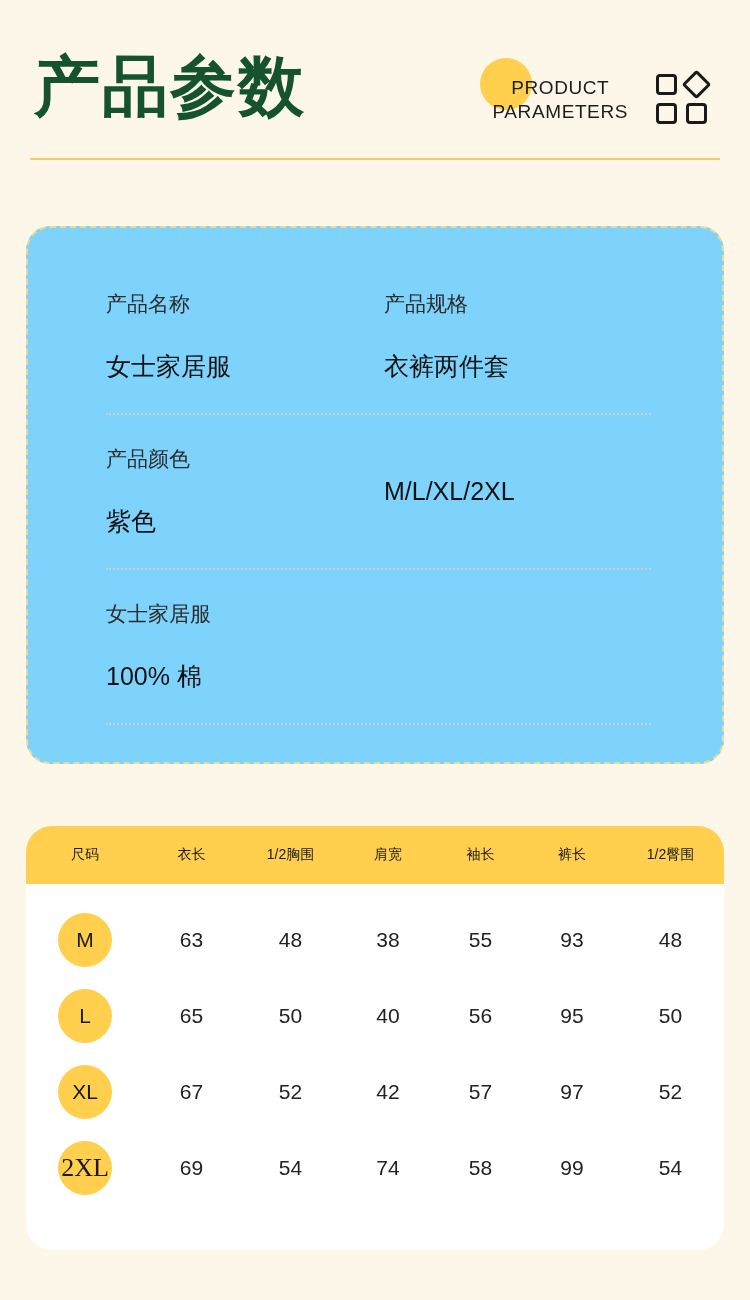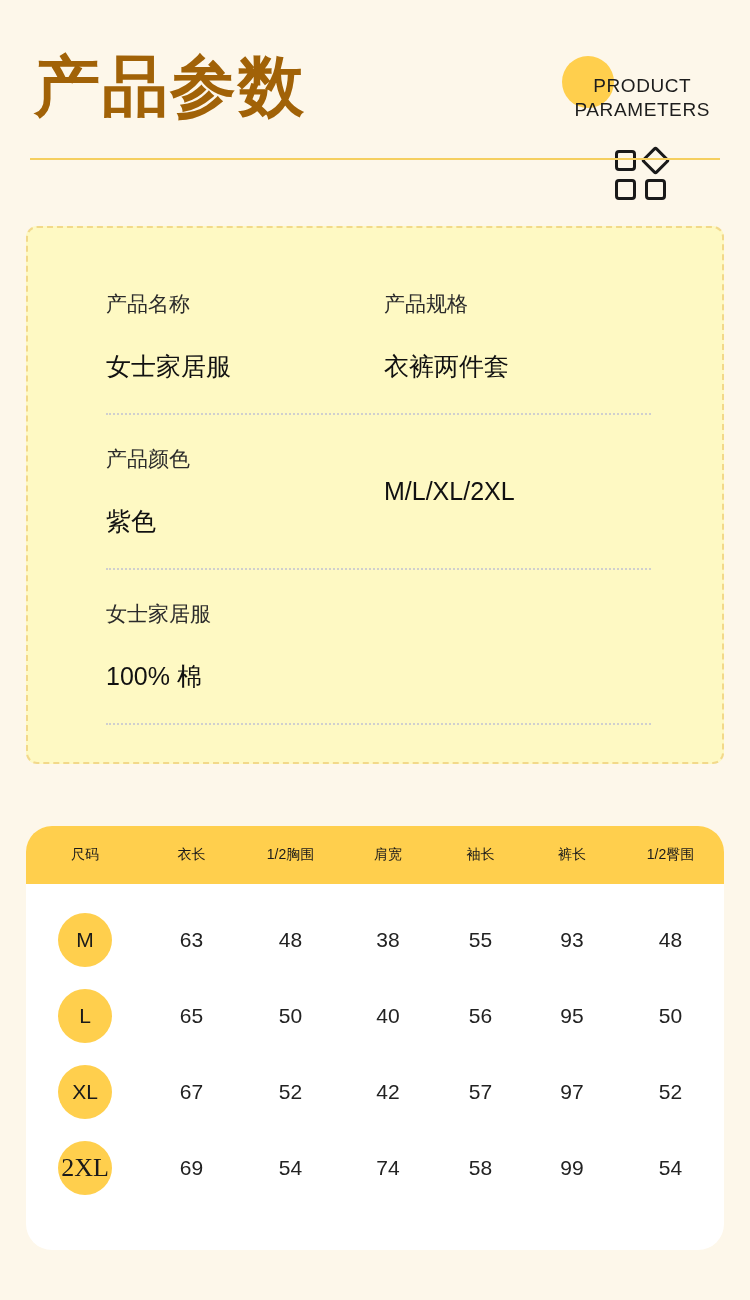--- a/index.html
+++ b/index.html
@@ -31,32 +31,31 @@
   }
   .header-row {
     display: flex;
     align-items: flex-start;
     justify-content: space-between;
   }
   .title-main {
     font-size: 66px;
     font-weight: 900;
     letter-spacing: 2px;
-    color: #a16207;
+    color: #14532d;
     line-height: 1.05;
     font-family: "Liberation Sans", sans-serif;
     margin-left: 4px;
   }
   .header-right {
     display: flex;
     align-items: center;
     gap: 28px;
     margin-top: 22px;
     margin-right: 10px;
-    flex-direction: column;
   }
   .subtitle-wrap {
     position: relative;
     text-align: center;
     line-height: 1.25;
   }
   .yellow-dot {
     position: absolute;
     width: 52px;
     height: 52px;
@@ -112,23 +111,23 @@
   }
 
   
   .spec-card {
     position: absolute;
     left: 26px;
     top: 226px;
     width: 698px;
     height: 538px;
     box-sizing: border-box;
-    background: #fef9c3;
+    background: #7dd3fc;
     border: 2px dashed #f2d98a;
-    border-radius: 11px;
+    border-radius: 24px;
   }
   .spec-inner {
     padding: 62px 60px 0 78px;
   }
   .spec-row {
     display: flex;
   }
   .spec-cell {
     width: 50%;
     box-sizing: border-box;

